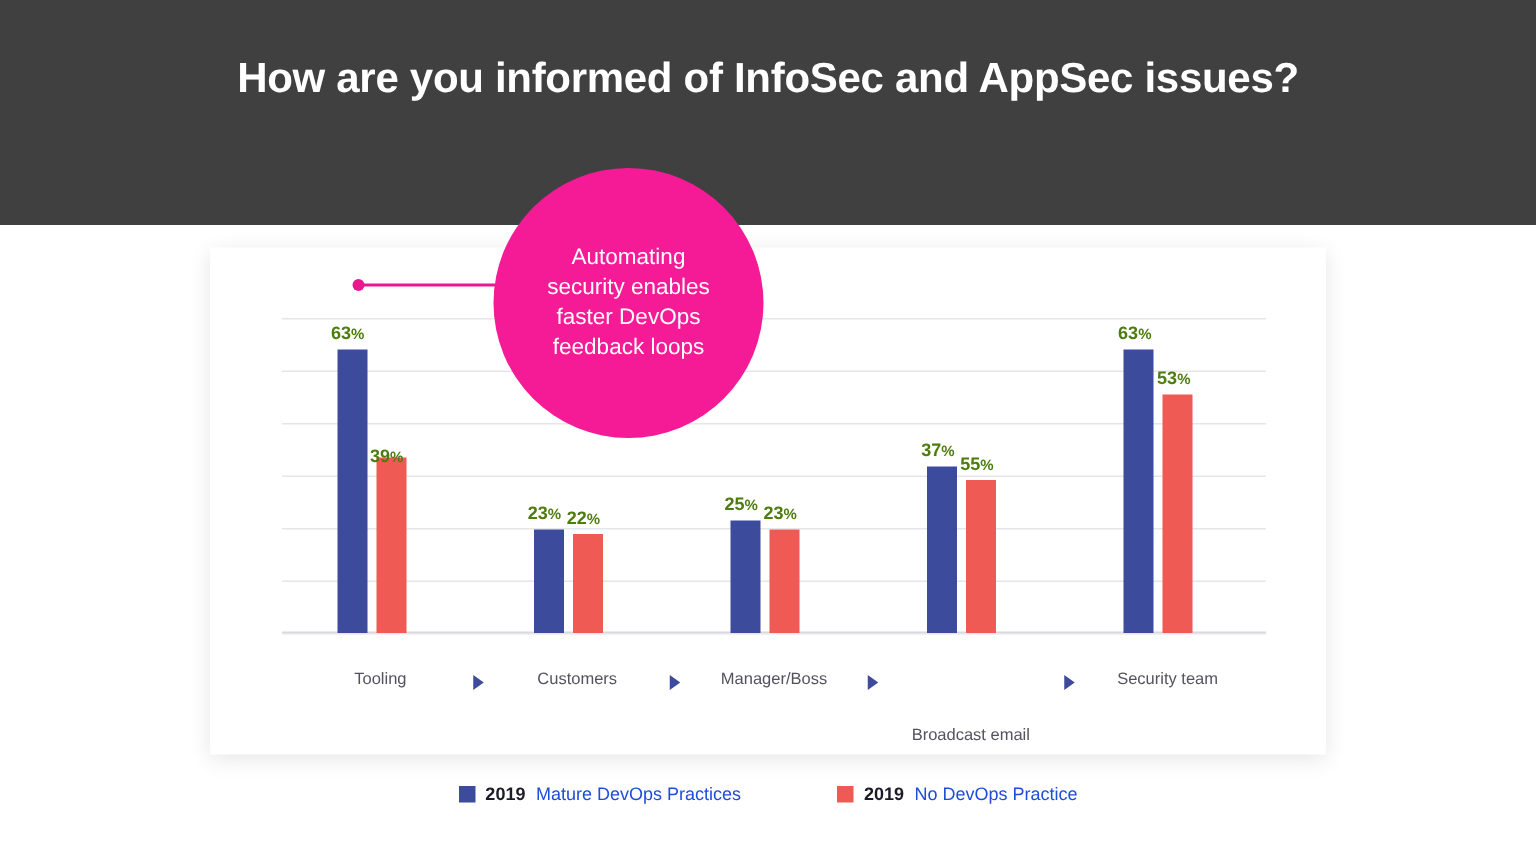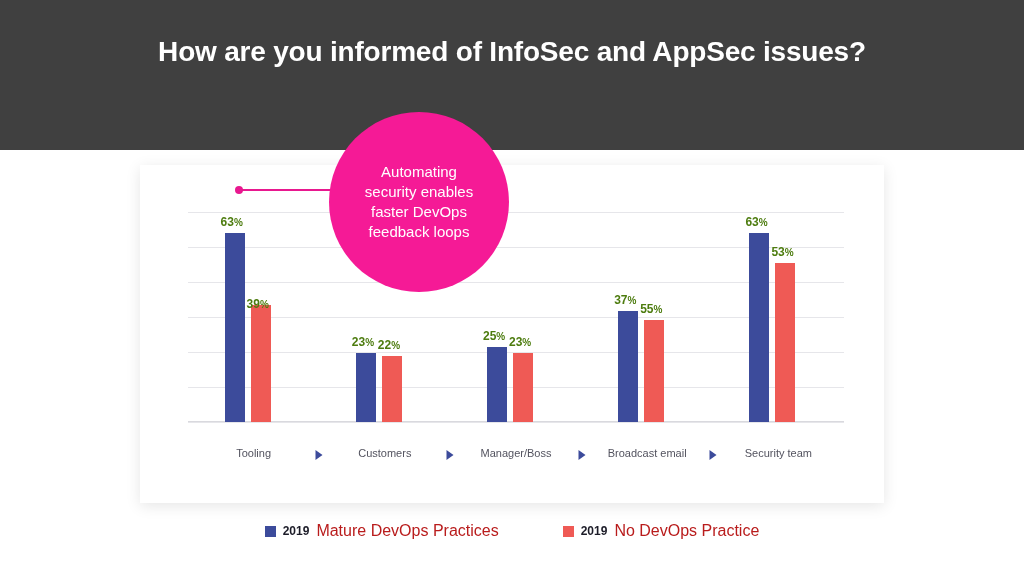--- a/index.html
+++ b/index.html
@@ -105,21 +105,21 @@
     position: absolute; left: 0; top: 522px;
     width: 1024px;
     display: flex; justify-content: center; align-items: center;
     gap: 64px;
   }
   .legend-item { display: flex; align-items: center; gap: 7px; }
   .legend-swatch { width: 11px; height: 11px; }
   .legend-swatch.blue { background: #3c4b9b; }
   .legend-swatch.red  { background: #ef5a55; }
   .legend-year { font-size: 12px; font-weight: bold; color: #1c1c28; }
-  .legend-name { font-size: 16px; color: #b91c1c; }
+  .legend-name { font-size: 12px; color: #1d4ed8; }
 </style>
 </head>
 <body>
 
 <div id="root">
 
   <div class="header-band">
     <div class="header-title">How are you informed of InfoSec and AppSec issues?</div>
   </div>
 
@@ -157,21 +157,21 @@
       <div class="vlabel" style="left: 583.4px; top: 33px;"><span class="num">53</span><span class="pct">%</span></div>
     </div>
 
   <div class="catrow" id="catrow">
       <div class="catlabel" style="left: 65.6px;">Tooling</div>
       <div class="catarrow" style="left: 131.2px;"></div>
       <div class="catlabel" style="left: 196.8px;">Customers</div>
       <div class="catarrow" style="left: 262.4px;"></div>
       <div class="catlabel" style="left: 328px;">Manager/Boss</div>
       <div class="catarrow" style="left: 393.6px;"></div>
-      <div class="catlabel" style="left: 459.2px;">Broadcast email</div>
+      <div class="catlabel" style="left: 459.2px; margin-top: 37px;">Broadcast email</div>
       <div class="catarrow" style="left: 524.8px;"></div>
       <div class="catlabel" style="left: 590.4px;">Security team</div>
     </div>
 
   <div class="callout-line"></div>
   <div class="callout-dot"></div>
   <div class="callout-circle">
     <div class="callout-text">Automating
 security enables
 faster DevOps

